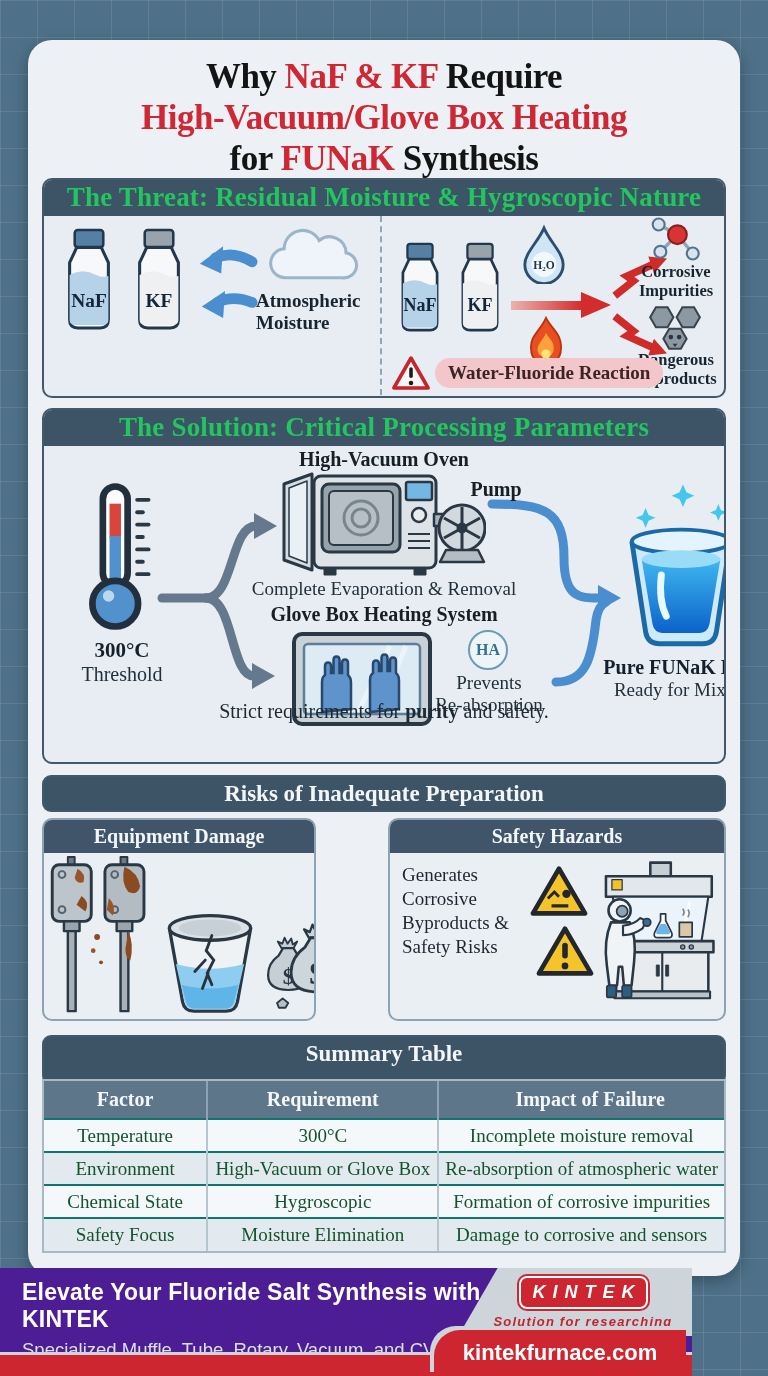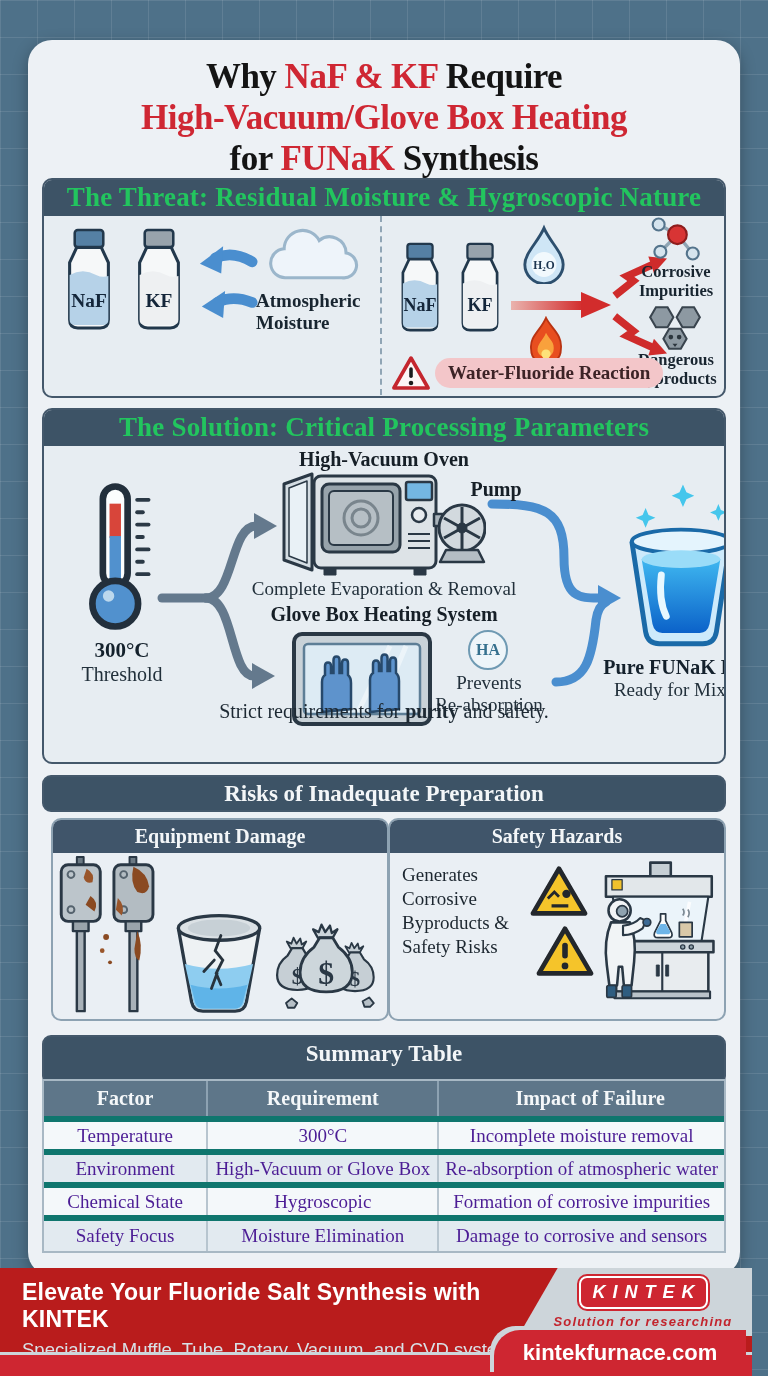--- a/index.html
+++ b/index.html
@@ -61,46 +61,46 @@
   .result-label { position:absolute; left:544px; top:210px; width:188px; text-align:center; }
   .result-label .v { font-weight:800; font-size:20px; color:#14212c; }
   .result-label .l { font-size:19px; color:#22303b; }
   .sol-caption { position:absolute; top:290px; width:100%; text-align:center;
     font-size:20px; color:#1d2933; }
   .sol-caption b { font-weight:800; }
   
   .risks-head { top:735px; }
   .panel { position:absolute; top:778px; height:203px; border:2.5px solid #8da2b2;
     border-radius:10px; background:#eaeff4; overflow:hidden; }
-  .panel-eq { left:14px; width:338px;margin-left:9px; }
+  .panel-eq { left:14px; width:274px; }
   .panel-sf { left:360px; width:338px; }
   .p-head { height:33px; background:#40556a; color:#f3f6f8; font-weight:700;
     font-size:20px; text-align:center; line-height:32px; }
   .p-body { position:relative; height:165px; }
   .eq-text { position:absolute; left:116px; top:8px; width:216px; text-align:center;
     font-size:19px; line-height:23px; color:#1d2730; }
   .sf-text { position:absolute; left:12px; top:10px; width:126px;
     font-size:19px; line-height:24px; color:#1d2730; }
   
   .sum-head { top:995px; height:50px; line-height:34px; }
   .sum-table { position:absolute; left:14px; top:1039px; width:684px;
     border:2px solid #a8b8c4; border-radius:0; overflow:hidden; }
   table { width:100%; border-collapse:collapse; table-layout:fixed; }
   th { background:#5e7689; color:#f4f7f9; font-weight:700; font-size:20px;
     height:38px; border-right:2px solid #8da2b2; }
   th:last-child { border-right:none;padding-left:17px; }
-  td { font-size:19px; color:#4c1d95; text-align:center; height:33px;
-    border-right:2px solid #b7c5cf; border-top:6px solid #0f766e; }
+  td { font-size:19px; color:#14532d; text-align:center; height:33px;
+    border-right:2px solid #b7c5cf; border-top:2px solid #0f766e; }
   td:last-child { border-right:none; }
   tbody tr:nth-child(odd) { background:#f4f8fa; }
   tbody tr:nth-child(even) { background:#e2eaf0; }
   col.c1 { width:24%; } col.c2 { width:34%; } col.c3 { width:42%; }
   
-  .footer { position:absolute; left:0; bottom:0; width:752px; height:108px;
-    background:#b91c1c; z-index:9;margin-top:28px; }
+  .footer { position:absolute; left:0; bottom:0; width:692px; height:108px;
+    background:#4c1d95; z-index:9;margin-top:28px; }
   .f-strip { position:absolute; bottom:0; left:0; width:100%; height:24px;
     background:#ce2631; border-top:3px solid #cdd5da; }
   .f-light { position:absolute; top:0; right:0; width:246px; height:68px;
     background:#cdd5da; clip-path:polygon(21% 0, 100% 0, 100% 100%, 5% 100%);
     display:flex; flex-direction:column; align-items:center; justify-content:center; padding-left:28px; }
   .f-redbox { position:absolute; right:6px; bottom:0; width:252px; height:46px;
     background:#ce2631; border-top-left-radius:26px; box-shadow:-4px -4px 0 0 #cdd5da;
     display:flex; align-items:center; justify-content:center; }
   .f-redbox span { color:#fff; font-weight:700; font-size:22px; }
   .f-text { position:absolute; left:22px; top:11px; width:500px; }

